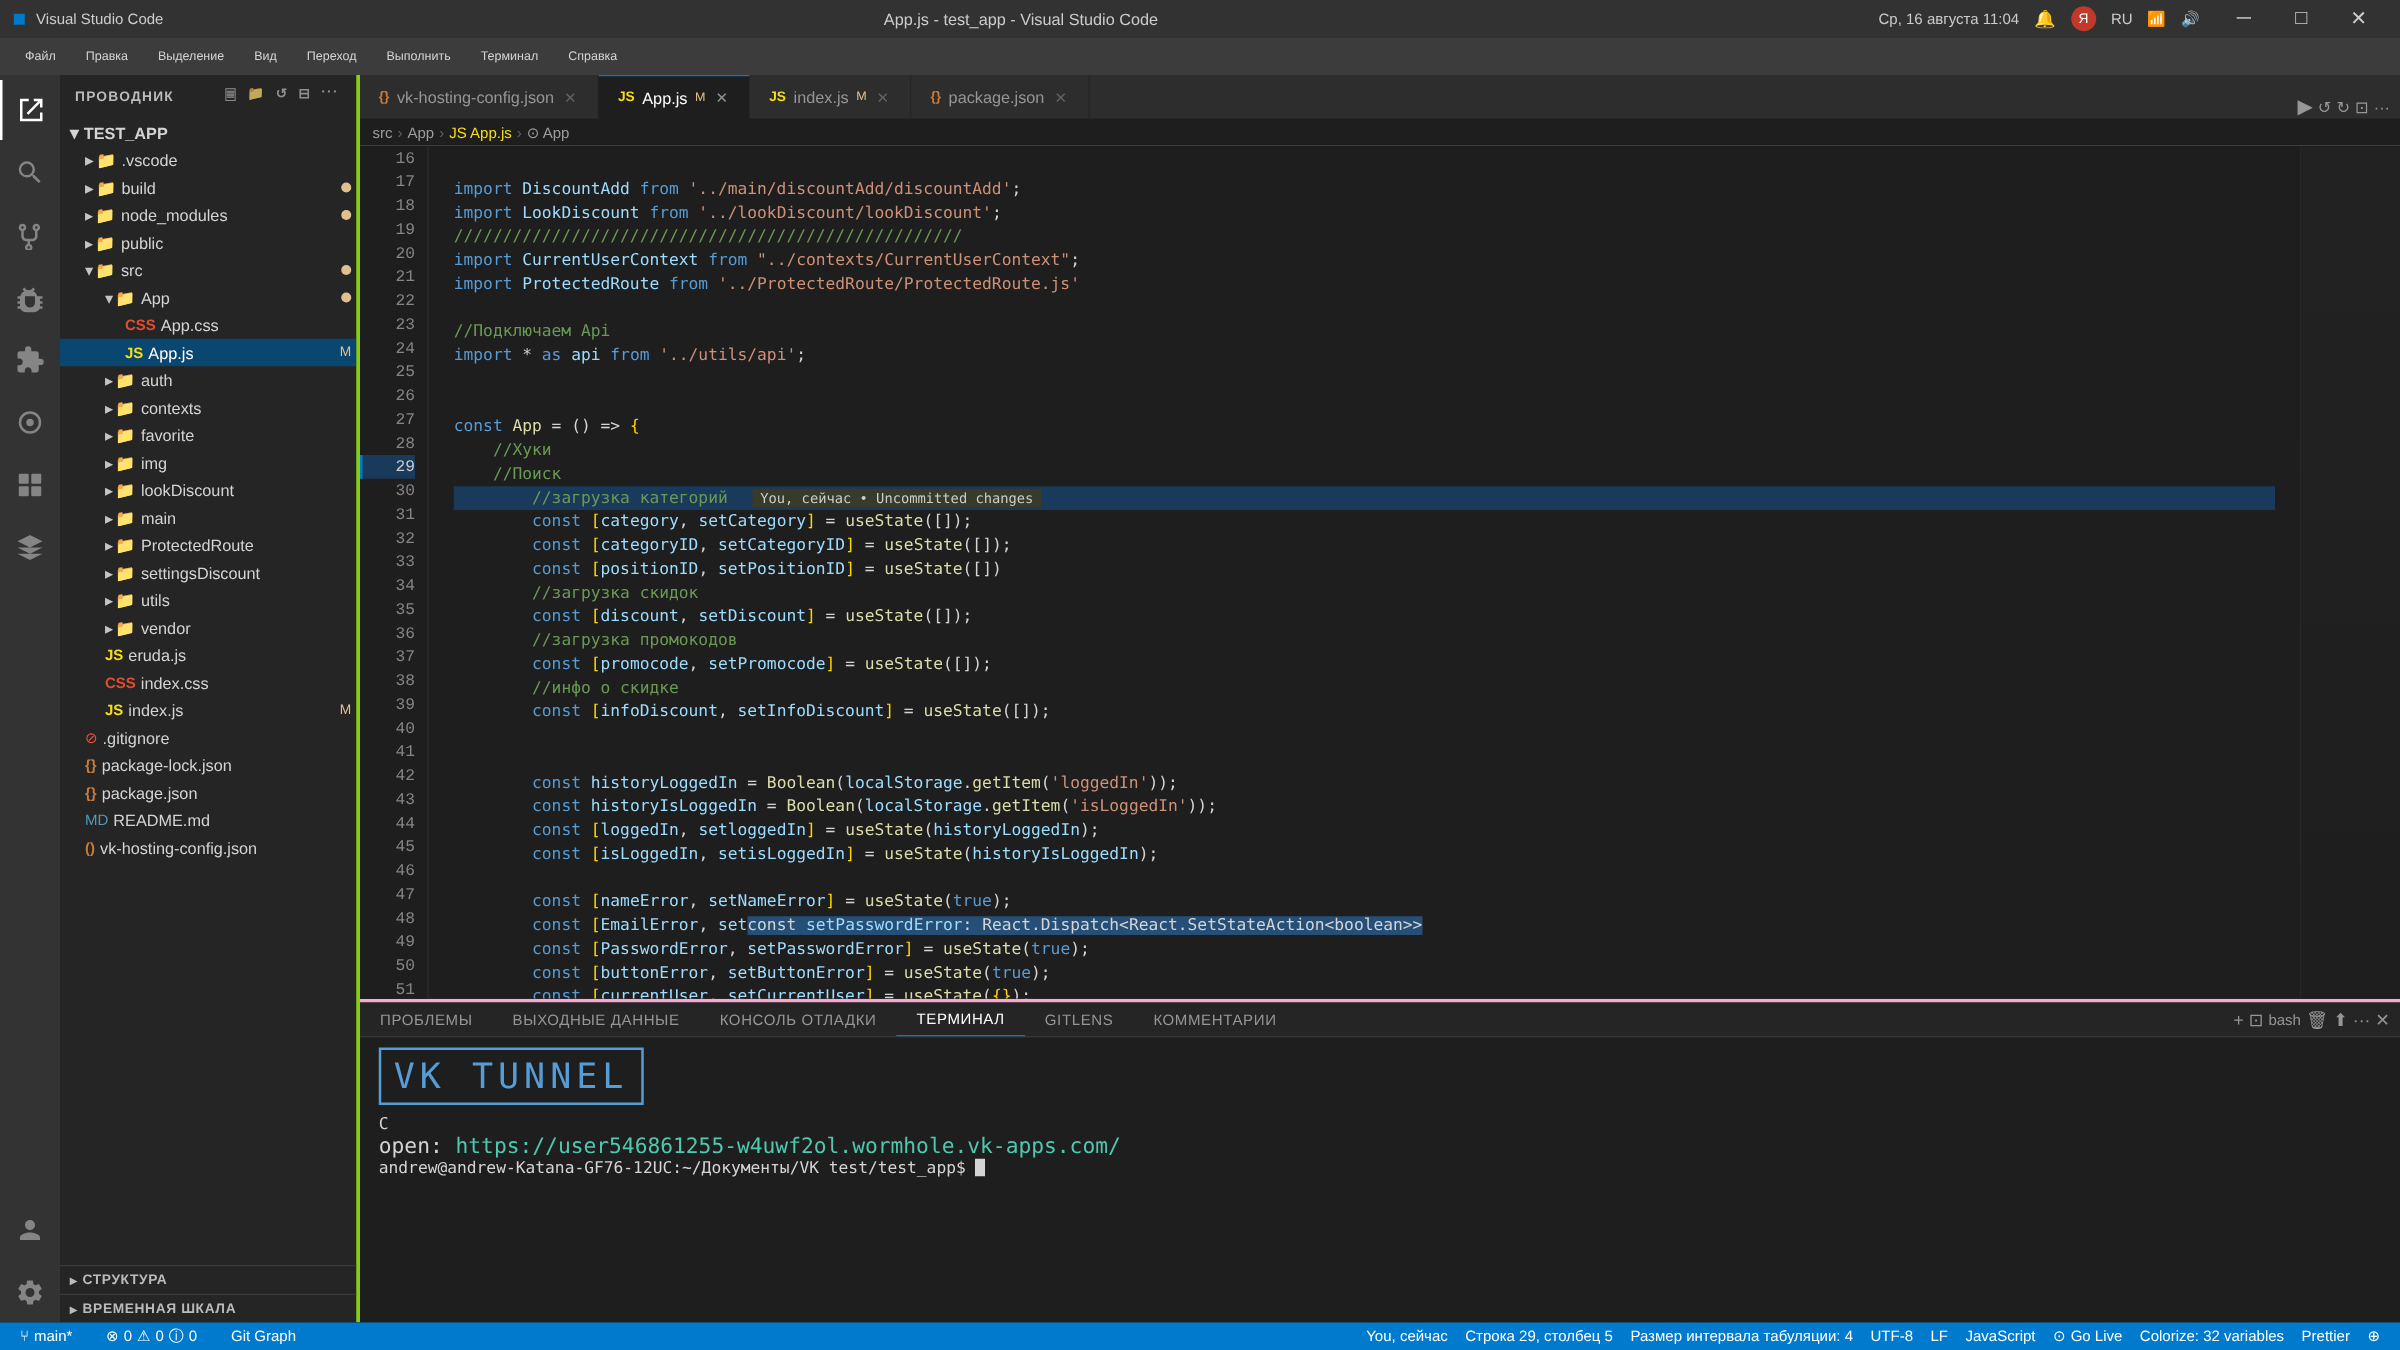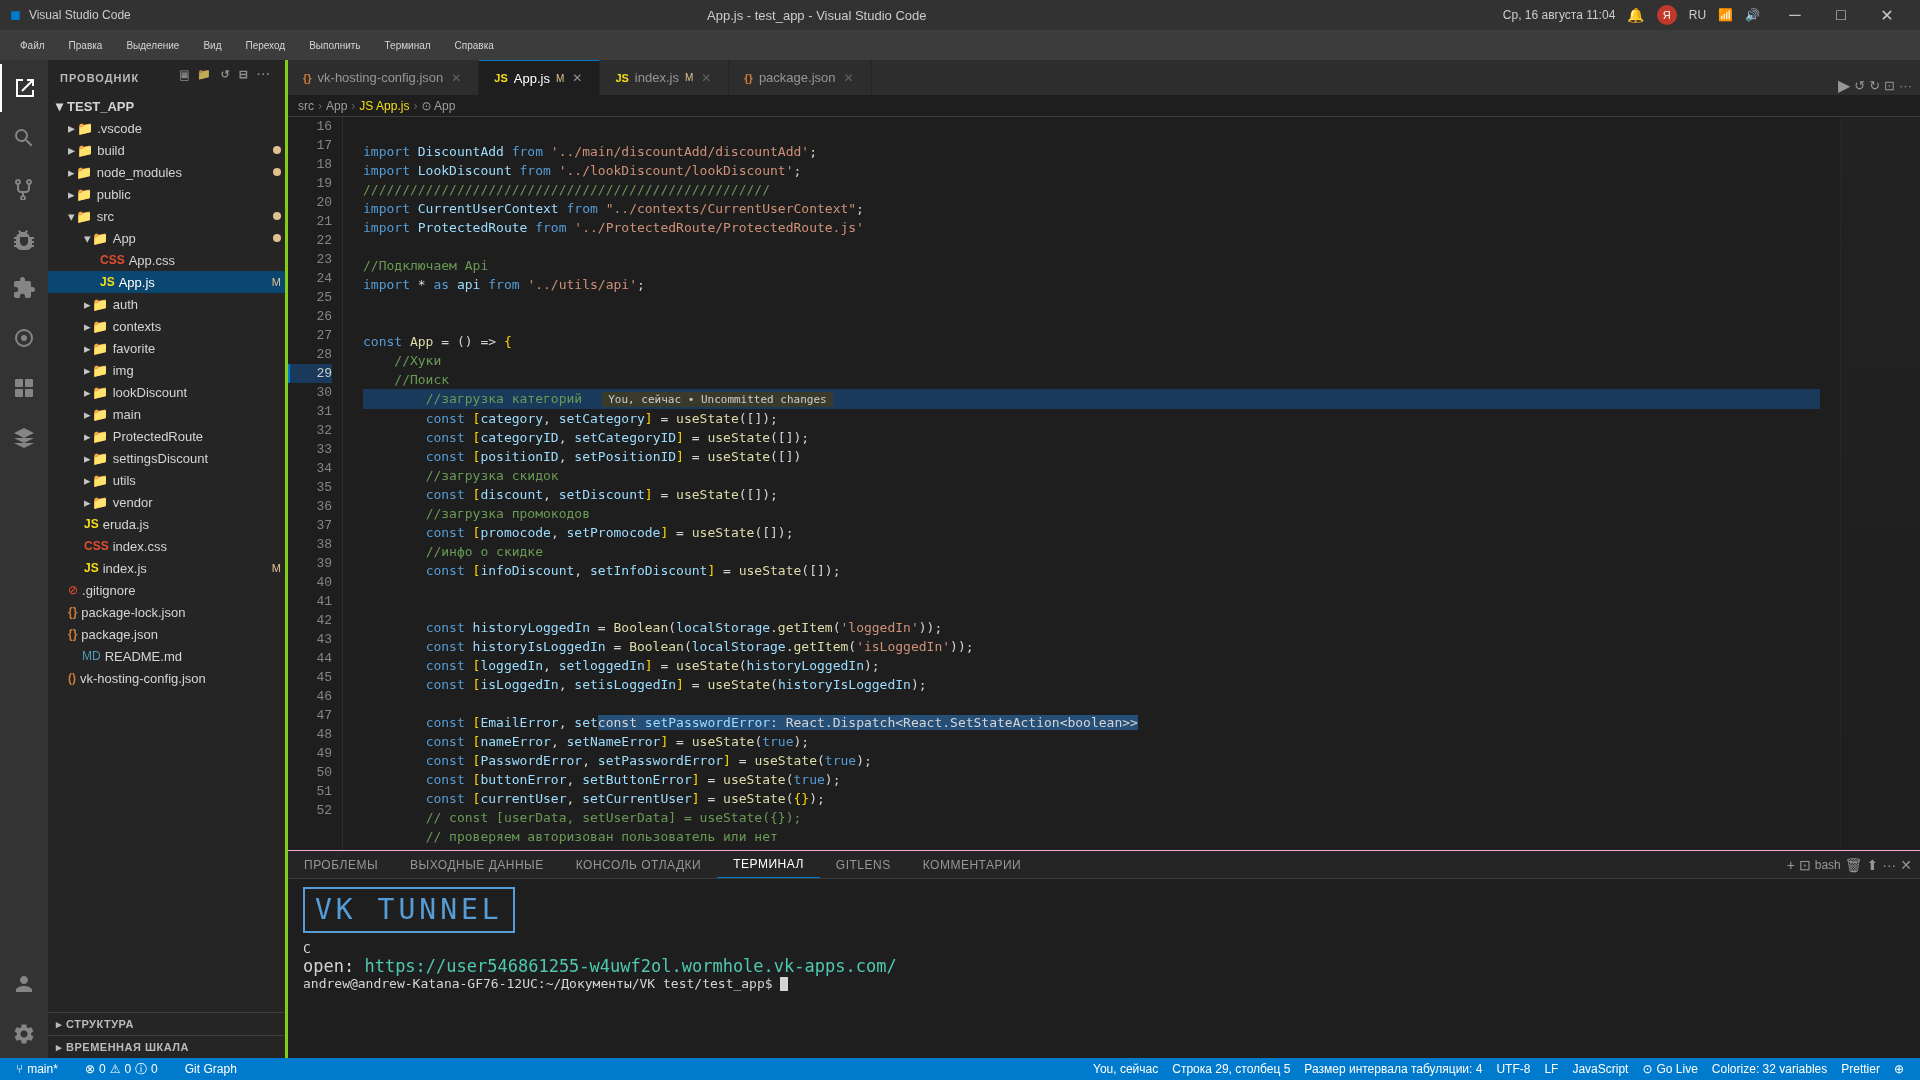--- a/index.html
+++ b/index.html
@@ -66,21 +66,21 @@
     .fn { color: #dcdcaa; }
     .str { color: #ce9178; }
     .comment { color: #6a9955; }
     .var { color: #9cdcfe; }
     .bracket { color: #ffd700; }
 
     
     .minimap { width: 80px; background: #1e1e1e; border-left: 1px solid #2d2d2d; overflow: hidden; opacity: 0.6; }
 
     
-    .panel { height: 208px; background: #1e1e1e; border-top: 1px solid #f9a8d4; display: flex; flex-direction: column; }
+    .panel { height: 259px; background: #1e1e1e; border-top: 3px solid #f9a8d4; display: flex; flex-direction: column; }
     .panel-tab { padding: 6px 16px; cursor: pointer; font-size: 12px; color: #969696; text-transform: uppercase; letter-spacing: 0.5px; }
     .panel-tab.active { color: #ffffff; border-bottom: 1px solid #007acc; }
     .panel-content { flex: 1; background: #1e1e1e; padding: 8px 15px; font-family: 'Consolas', monospace; font-size: 13px; overflow: hidden; }
     .panel-tabs-row { display: flex; align-items: center; width: 100%; }
 
     
     .status-bar { height: 22px; background: #007acc; display: flex; align-items: center; padding: 0 10px; gap: 15px; font-size: 12px; color: #ffffff; }
     .status-item { display: flex; align-items: center; gap: 4px; cursor: pointer; padding: 0 6px; }
     .status-right { margin-left: auto; display: flex; gap: 2px; }
   </style>
@@ -334,21 +334,21 @@
       <div class="tree-item" style="padding-left:20px;">
         <span style="color:#cb7b38;margin-right:4px;font-size:12px;font-weight:bold;">{}</span>
         <span>package-lock.json</span>
       </div>
 
       <div class="tree-item" style="padding-left:20px;">
         <span style="color:#cb7b38;margin-right:4px;font-size:12px;font-weight:bold;">{}</span>
         <span>package.json</span>
       </div>
 
-      <div class="tree-item" style="padding-left:34px;">
+      <div class="tree-item" style="padding-left:20px;">
         <span style="color:#519aba;margin-right:4px;font-size:12px;">MD</span>
         <span>README.md</span>
       </div>
 
       <div class="tree-item" style="padding-left:20px;">
         <span style="color:#cb7b38;margin-right:4px;font-size:12px;font-weight:bold;">()</span>
         <span>vk-hosting-config.json</span>
       </div>
     </div>
 
@@ -479,22 +479,22 @@
             <div class="code-line">        <span class="kw">const</span> <span class="bracket">[</span><span class="var">promocode</span>, <span class="var">setPromocode</span><span class="bracket">]</span> = <span class="fn">useState</span>([]);</div>
             <div class="code-line">        <span class="comment">//инфо о скидке</span></div>
             <div class="code-line">        <span class="kw">const</span> <span class="bracket">[</span><span class="var">infoDiscount</span>, <span class="var">setInfoDiscount</span><span class="bracket">]</span> = <span class="fn">useState</span>([]);</div>
             <div class="code-line">&nbsp;</div>
             <div class="code-line">&nbsp;</div>
             <div class="code-line">        <span class="kw">const</span> <span class="var">historyLoggedIn</span> = <span class="fn">Boolean</span>(<span class="var">localStorage</span>.<span class="fn">getItem</span>(<span class="str">'loggedIn'</span>));</div>
             <div class="code-line">        <span class="kw">const</span> <span class="var">historyIsLoggedIn</span> = <span class="fn">Boolean</span>(<span class="var">localStorage</span>.<span class="fn">getItem</span>(<span class="str">'isLoggedIn'</span>));</div>
             <div class="code-line">        <span class="kw">const</span> <span class="bracket">[</span><span class="var">loggedIn</span>, <span class="var">setloggedIn</span><span class="bracket">]</span> = <span class="fn">useState</span>(<span class="var">historyLoggedIn</span>);</div>
             <div class="code-line">        <span class="kw">const</span> <span class="bracket">[</span><span class="var">isLoggedIn</span>, <span class="var">setisLoggedIn</span><span class="bracket">]</span> = <span class="fn">useState</span>(<span class="var">historyIsLoggedIn</span>);</div>
             <div class="code-line">&nbsp;</div>
+            <div class="code-line">        <span class="kw">const</span> <span class="bracket">[</span><span class="var">nameError</span>, <span class="var">setNameError</span><span class="bracket">]</span> = <span class="fn">useState</span>(<span class="kw">true</span>);</div>
             <div class="code-line">        <span class="kw">const</span> <span class="bracket">[</span><span class="var">EmailError</span>, <span class="var">set</span><span style="background:#264f78;">const <span class="var">setPasswordError</span>: React.Dispatch&lt;React.SetStateAction&lt;boolean&gt;&gt;</span></div>
-            <div class="code-line">        <span class="kw">const</span> <span class="bracket">[</span><span class="var">nameError</span>, <span class="var">setNameError</span><span class="bracket">]</span> = <span class="fn">useState</span>(<span class="kw">true</span>);</div>
             <div class="code-line">        <span class="kw">const</span> <span class="bracket">[</span><span class="var">PasswordError</span>, <span class="var">setPasswordError</span><span class="bracket">]</span> = <span class="fn">useState</span>(<span class="kw">true</span>);</div>
             <div class="code-line">        <span class="kw">const</span> <span class="bracket">[</span><span class="var">buttonError</span>, <span class="var">setButtonError</span><span class="bracket">]</span> = <span class="fn">useState</span>(<span class="kw">true</span>);</div>
             <div class="code-line">        <span class="kw">const</span> <span class="bracket">[</span><span class="var">currentUser</span>, <span class="var">setCurrentUser</span><span class="bracket">]</span> = <span class="fn">useState</span>(<span class="bracket">{</span><span class="bracket">}</span>);</div>
             <div class="code-line">        <span class="comment">// const [userData, setUserData] = useState({});</span></div>
             <div class="code-line">        <span class="comment">// проверяем авторизован пользователь или нет</span></div>
           </div>
           <div class="minimap">
             <div style="width:100%;height:100%;background:linear-gradient(180deg,#2d2d2d 0%,#1e1e1e 100%);opacity:0.5;"></div>
           </div>
         </div>

